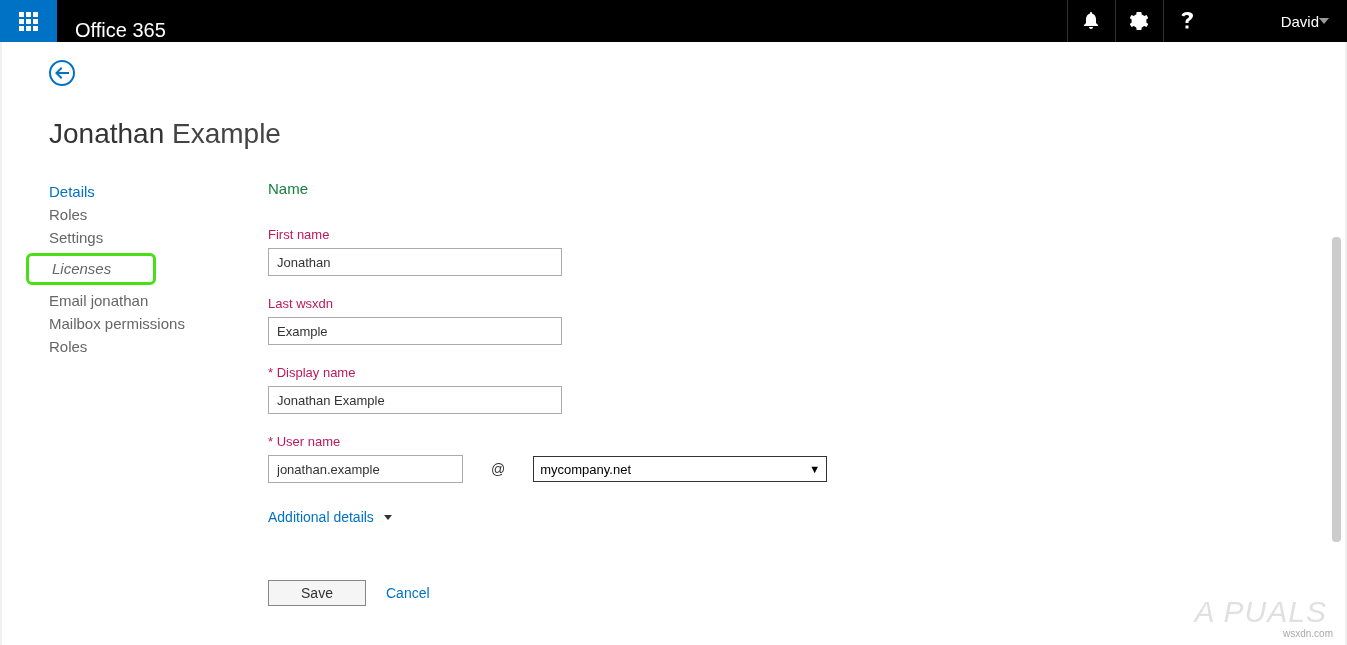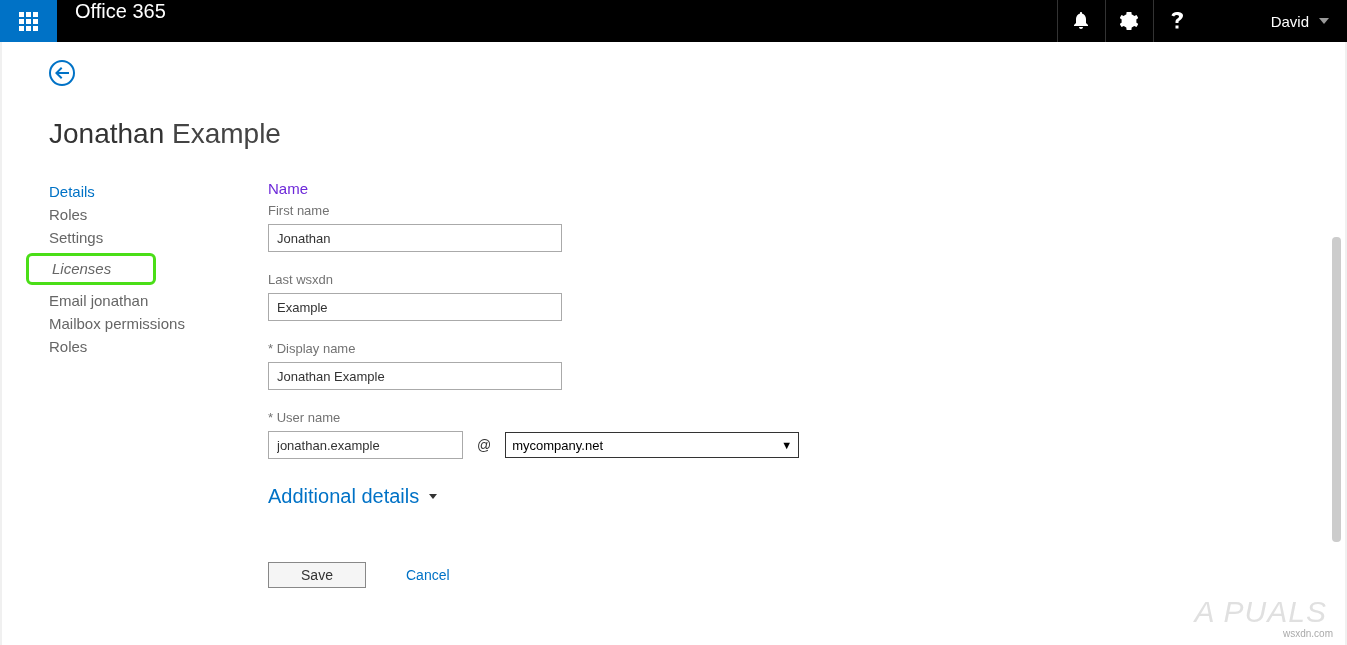--- a/index.html
+++ b/index.html
@@ -12,21 +12,21 @@
       width: 1347px;
       height: 645px;
       background: #fff;
       overflow: hidden;
       position: relative;
     }
     .topbar {
       height: 42px;
       background: #000;
       display: flex;
-      align-items: flex-start;
+      align-items: flex-end;
       color: #fff;
     }
     .app-launcher {
       width: 57px;
       height: 42px;
       background: #0072c6;
       display: flex;
       align-items: center;
       justify-content: center;
       cursor: pointer;
@@ -61,21 +61,20 @@
       border-left: 1px solid #333;
       cursor: pointer;
     }
     .topbar-btn svg {
       fill: #fff;
     }
     .user-menu {
       padding: 0 18px 0 70px;
       display: flex;
       align-items: center;
-      gap: 10px;
       cursor: pointer;
       font-size: 15px;
     }
     .chevron-down {
       width: 0;
       height: 0;
       border-left: 5px solid transparent;
       border-right: 5px solid transparent;
       border-top: 6px solid #999;
     }
@@ -133,44 +132,44 @@
       padding: 4px 42px 4px 0;
       margin-left: -23px;
       padding-left: 23px;
     }
     .form-area {
       flex: 1;
       position: relative;
     }
     .form-section-heading {
       font-size: 15px;
-      color: #6d28d9;
-      margin-bottom: 6px;
+      color: #15803d;
+      margin-bottom: 30px;
     }
     .field-group {
       margin-bottom: 20px;
     }
     .field-label {
       font-size: 13px;
-      color: #737373;
+      color: #be185d;
       margin-bottom: 6px;
       display: block;
     }
     .text-input {
       width: 294px;
       height: 28px;
       border: 1px solid #aaa;
       padding: 0 8px;
       font-size: 13px;
       color: #333;
     }
     .username-row {
       display: flex;
       align-items: center;
-      gap: 14px;
+      gap: 28px;
     }
     .username-input {
       width: 195px;
       height: 28px;
       border: 1px solid #aaa;
       padding: 0 8px;
       font-size: 13px;
       color: #333;
     }
     .at-symbol {
@@ -187,39 +186,39 @@
       display: flex;
       align-items: center;
       justify-content: space-between;
       cursor: pointer;
     }
     .domain-select .dd-arrow {
       font-size: 11px;
     }
     .additional-details {
       color: #0072c6;
-      font-size: 20px;
+      font-size: 14px;
       display: inline-flex;
       align-items: center;
       gap: 10px;
       cursor: pointer;
       margin-top: 6px;
     }
     .additional-details .small-arrow {
       width: 0;
       height: 0;
       border-left: 4px solid transparent;
       border-right: 4px solid transparent;
       border-top: 5px solid #333;
     }
     .action-buttons {
       margin-top: 54px;
       display: flex;
       align-items: center;
-      gap: 40px;
+      gap: 20px;
     }
     .save-btn {
       width: 98px;
       height: 26px;
       border: 1px solid #888;
       background: #f5f5f5;
       font-size: 14px;
       color: #333;
       cursor: pointer;
     }

